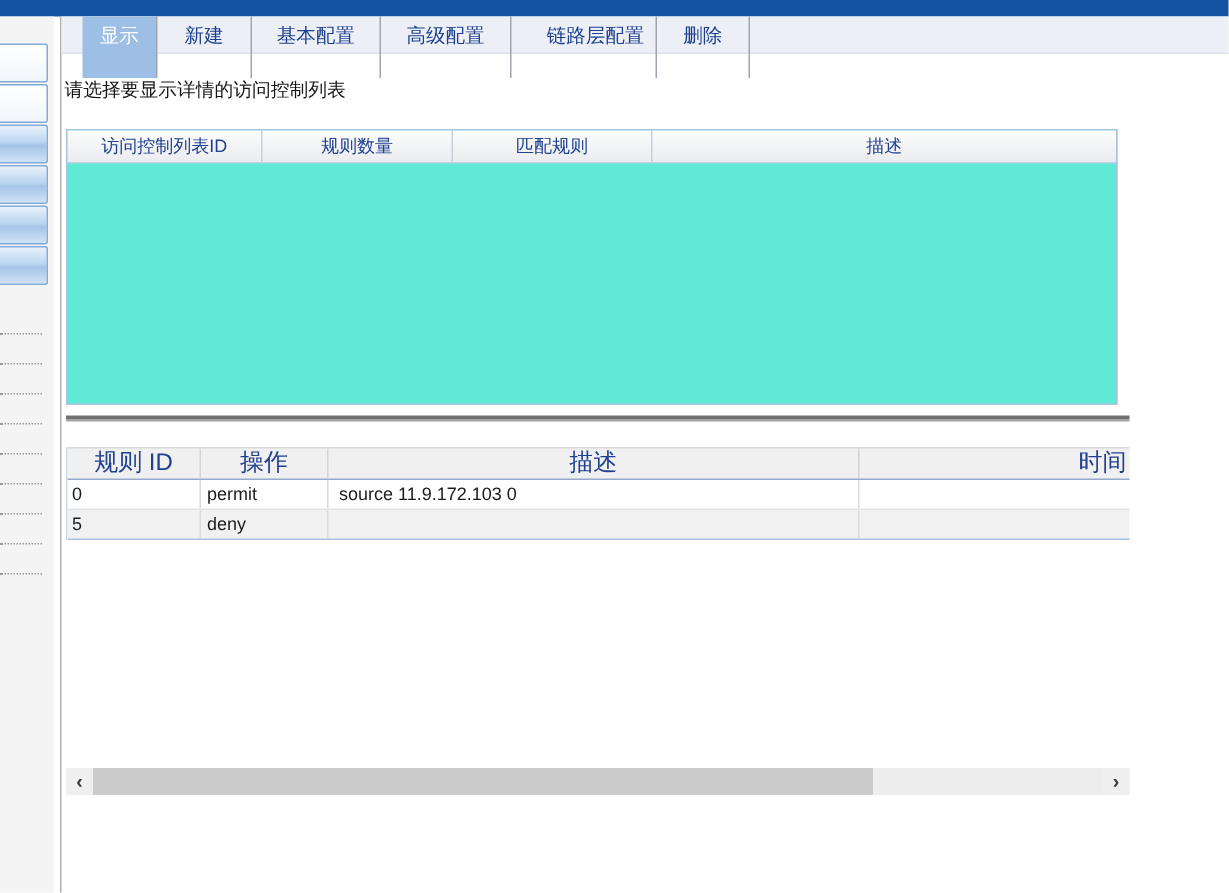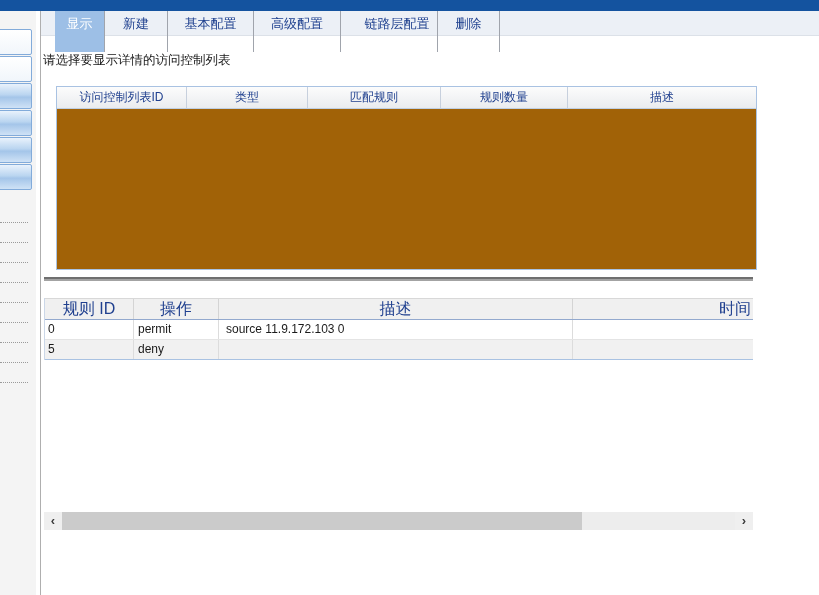--- a/index.html
+++ b/index.html
@@ -30,22 +30,22 @@
        box-sizing:border-box;cursor:default;}
   .tab + .tab{border-left:1px solid #A0A4AC;}
   .tab:last-child{border-right:1px solid #A0A4AC;}
   .tab.active{background:#9DBFE6;color:#FFFFFF;}
   .tw1{width:49px;} .tw2{width:63px;} .tw3{width:86px;} .tw4{width:87px;} .tw5{width:97px;padding-left:16px;} .tw6{width:63px;}
 
   
   .hint{position:absolute;left:2px;top:41px;font-size:12.5px;color:#151515;white-space:nowrap;}
 
   
-  .acl-table{position:absolute;left:15px;top:75px;width:701px;height:184px;
-             border:1px solid #A9C2E2;box-sizing:border-box;background:#a16207;}
+  .acl-table{position:absolute;left:3px;top:75px;width:701px;height:184px;
+             border:1px solid #A9C2E2;box-sizing:border-box;background:#5eead4;}
   .acl-head{display:flex;height:21px;background:linear-gradient(180deg,#FCFCFC 0%,#EAECEF 100%);
             border-bottom:1px solid #BFCFE3;}
   .acl-head .hc{line-height:21px;text-align:center;font-size:12px;color:#20408F;
                 box-sizing:border-box;border-right:1px solid #C7D0DD;}
   .acl-head .hc:last-child{border-right:none;}
   .ac1{width:130px;} .ac2{width:121px;} .ac3{width:127px;} .ac4{width:133px;} .ac5{flex:1;}
   .acl-selrow{position:absolute;left:0;top:21px;width:679px;height:20px;background:#2A63C4;
               display:flex;color:#FFFFFF;font-size:12px;line-height:20px;}
   .acl-selrow .rc{box-sizing:border-box;padding-left:2px;overflow:hidden;white-space:nowrap;}
 
@@ -113,23 +113,22 @@
     <div class="tab tw4">高级配置</div>
     <div class="tab tw5">链路层配置</div>
     <div class="tab tw6">删除</div>
   </div>
 
   <div class="hint">请选择要显示详情的访问控制列表</div>
 
   <div class="acl-table">
     <div class="acl-head">
       <div class="hc ac1">访问控制列表ID</div>
-      <div class="hc ac2">类型</div>
+      <div class="hc ac3">规则数量</div>
       <div class="hc ac4">匹配规则</div>
-      <div class="hc ac3">规则数量</div>
       <div class="hc ac5">描述</div>
     </div>
   </div>
 
   <div class="splitter"></div>
 
   <div class="rule-viewport">
     <div class="rule-inner">
       <div class="rule-head">
         <div class="hc rc1">规则 ID</div>

